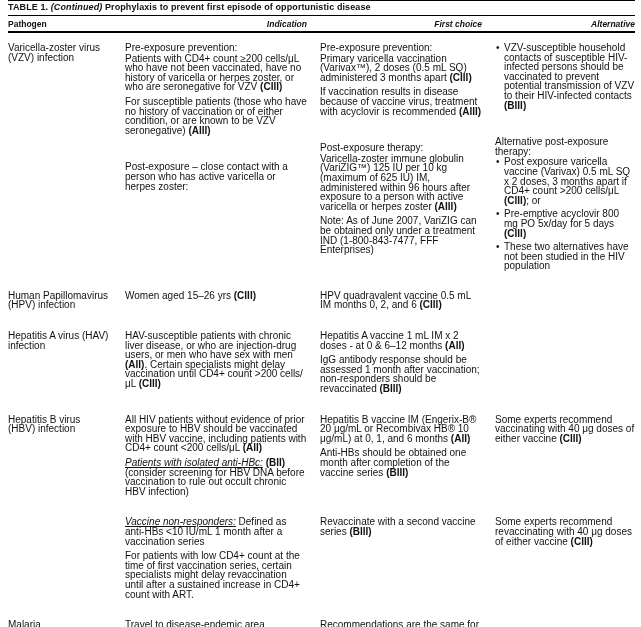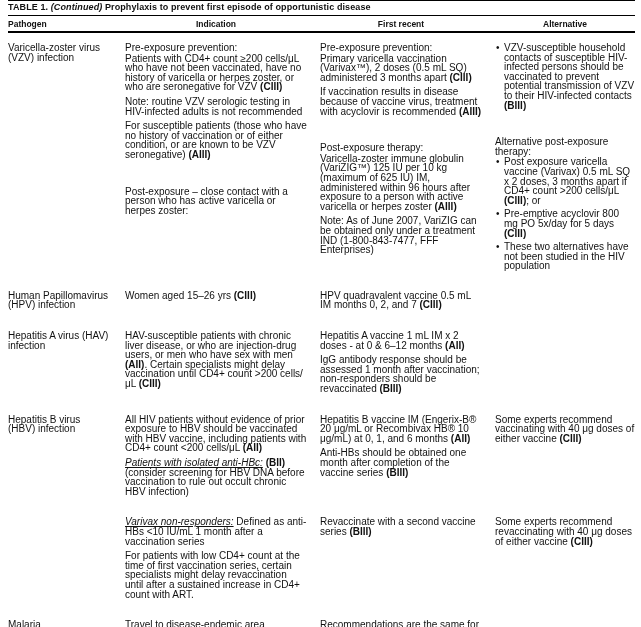--- a/index.html
+++ b/index.html
@@ -4,21 +4,21 @@
 <style>
   html,body{margin:0;padding:0;background:#fff;}
   body{width:641px;font-family:"Liberation Sans","DejaVu Sans",sans-serif;color:#111;-webkit-font-smoothing:antialiased;}
   .page{width:641px;height:627px;box-sizing:border-box;padding:0 6px 4px 8px;display:flex;flex-direction:column;overflow:hidden;}
   .rule{border:none;border-top:1px solid #000;margin:0;}
   .rule.thick{border-top:2.5px solid #000;}
   .title{font-size:9px;font-weight:bold;padding:1px 0 3px 0;letter-spacing:0.1px;}
   .title .i{font-style:italic;}
   .grid{display:grid;grid-template-columns:104px 182px 162px 1fr;column-gap:8px;gap:13px;}
   .header-row{padding:2.5px 0 2.5px 0;font-size:8.5px;font-weight:bold;}
-  .header-row .hc{text-align:center;}
+  .header-row .hc{text-align:right;font-style:italic;}
   .header-row .hl{text-align:left;}
   #table-body{padding-top:10px;}
   .row{margin-bottom:16px;}
   .cell{font-size:10px;line-height:9.6px;}
   .cell.pathogen{padding-right:2px;}
   .para{margin:0 0 5px 0;}
   .para.h{margin-bottom:1px;}
   .para.gap{margin-top:27px;}
   .para.bullet{position:relative;padding-left:9px;margin-bottom:4px;}
   .para.bullet::before{content:"\2022";position:absolute;left:1px;top:0;}
@@ -31,31 +31,30 @@
 </head>
 <body>
 
 <div class="page">
   <hr class="rule">
   <div class="title"><span class="b">TABLE 1.</span> <span class="b i">(Continued)</span> <span class="b">Prophylaxis to prevent first episode of opportunistic disease</span></div>
   <hr class="rule">
   <div class="grid header-row">
     <div class="hl">Pathogen</div>
     <div class="hc">Indication</div>
-    <div class="hc">First recent</div>
+    <div class="hc">First choice</div>
     <div class="hc">Alternative</div>
   </div>
   <hr class="rule thick">
   <div id="table-body">
       <div class="grid row">
         <div class="cell pathogen">Varicella-zoster virus (VZV) infection</div>
         <div class="cell">
           <div class="para h"><span class="u">Pre-exposure prevention:</span></div>
           <div class="para p"><span>Patients with CD4+ count ≥200 cells/μL who have not been vaccinated, have no history of varicella or herpes zoster, or who are seronegative for VZV </span><span class="b">(CIII)</span></div>
-          <div class="para p"><span>Note: routine VZV serologic testing in HIV-infected adults is not recommended</span></div>
           <div class="para p"><span>For susceptible patients (those who have no history of vaccination or of either condition, or are known to be VZV seronegative) </span><span class="b">(AIII)</span></div>
           <div class="para h gap"><span class="u">Post-exposure – close contact with a person who has active varicella or herpes zoster:</span></div>
         </div>
         <div class="cell">
           <div class="para h"><span class="u">Pre-exposure prevention:</span></div>
           <div class="para p"><span>Primary varicella vaccination (Varivax™), 2 doses (0.5 mL SQ) administered 3 months apart </span><span class="b">(CIII)</span></div>
           <div class="para p"><span>If vaccination results in disease because of vaccine virus, treatment with acyclovir is recommended </span><span class="b">(AIII)</span></div>
           <div class="para h gap"><span class="u">Post-exposure therapy:</span></div>
           <div class="para p"><span>Varicella-zoster immune globulin (VariZIG™) 125 IU per 10 kg (maximum of 625 IU) IM, administered within 96 hours after exposure to a person with active varicella or herpes zoster </span><span class="b">(AIII)</span></div>
           <div class="para p"><span>Note: As of June 2007, VariZIG can be obtained only under a treatment IND (1-800-843-7477, FFF Enterprises)</span></div>
@@ -67,21 +66,21 @@
           <div class="para bullet"><span>Pre-emptive acyclovir 800 mg PO 5x/day for 5 days </span><span class="b">(CIII)</span></div>
           <div class="para bullet"><span>These two alternatives have not been studied in the HIV population</span></div>
         </div>
       </div>
       <div class="grid row">
         <div class="cell pathogen">Human Papillomavirus (HPV) infection</div>
         <div class="cell">
           <div class="para p"><span>Women aged 15–26 yrs </span><span class="b">(CIII)</span></div>
         </div>
         <div class="cell">
-          <div class="para p"><span>HPV quadravalent vaccine 0.5 mL IM months 0, 2, and 7 </span><span class="b">(CIII)</span></div>
+          <div class="para p"><span>HPV quadravalent vaccine 0.5 mL IM months 0, 2, and 6 </span><span class="b">(CIII)</span></div>
         </div>
         <div class="cell"></div>
       </div>
       <div class="grid row">
         <div class="cell pathogen">Hepatitis A virus (HAV) infection</div>
         <div class="cell">
           <div class="para p"><span>HAV-susceptible patients with chronic liver disease, or who are injection-drug users, or men who have sex with men </span><span class="b">(AII)</span><span>. Certain specialists might delay vaccination until CD4+ count &gt;200 cells/μL </span><span class="b">(CIII)</span></div>
         </div>
         <div class="cell">
           <div class="para p"><span>Hepatitis A vaccine 1 mL IM x 2 doses - at 0 &amp; 6–12 months </span><span class="b">(AII)</span></div>
@@ -99,21 +98,21 @@
           <div class="para p"><span>Hepatitis B vaccine IM (Engerix-B® 20 μg/mL or Recombivax HB® 10 μg/mL) at 0, 1, and 6 months </span><span class="b">(AII)</span></div>
           <div class="para p"><span>Anti-HBs should be obtained one month after completion of the vaccine series </span><span class="b">(BIII)</span></div>
         </div>
         <div class="cell">
           <div class="para p"><span>Some experts recommend vaccinating with 40 μg doses of either vaccine </span><span class="b">(CIII)</span></div>
         </div>
       </div>
       <div class="grid row">
         <div class="cell pathogen"></div>
         <div class="cell">
-          <div class="para p"><span class="iu">Varivax non-responders:</span><span> Defined as anti-HBs &lt;10 IU/mL 1 month after a vaccination series</span></div>
+          <div class="para p"><span class="iu">Vaccine non-responders:</span><span> Defined as anti-HBs &lt;10 IU/mL 1 month after a vaccination series</span></div>
           <div class="para p"><span>For patients with low CD4+ count at the time of first vaccination series, certain specialists might delay revaccination until after a sustained increase in CD4+ count with ART.</span></div>
         </div>
         <div class="cell">
           <div class="para p"><span>Revaccinate with a second vaccine series </span><span class="b">(BIII)</span></div>
         </div>
         <div class="cell">
           <div class="para p"><span>Some experts recommend revaccinating with 40 μg doses of either vaccine </span><span class="b">(CIII)</span></div>
         </div>
       </div>
       <div class="grid row">

